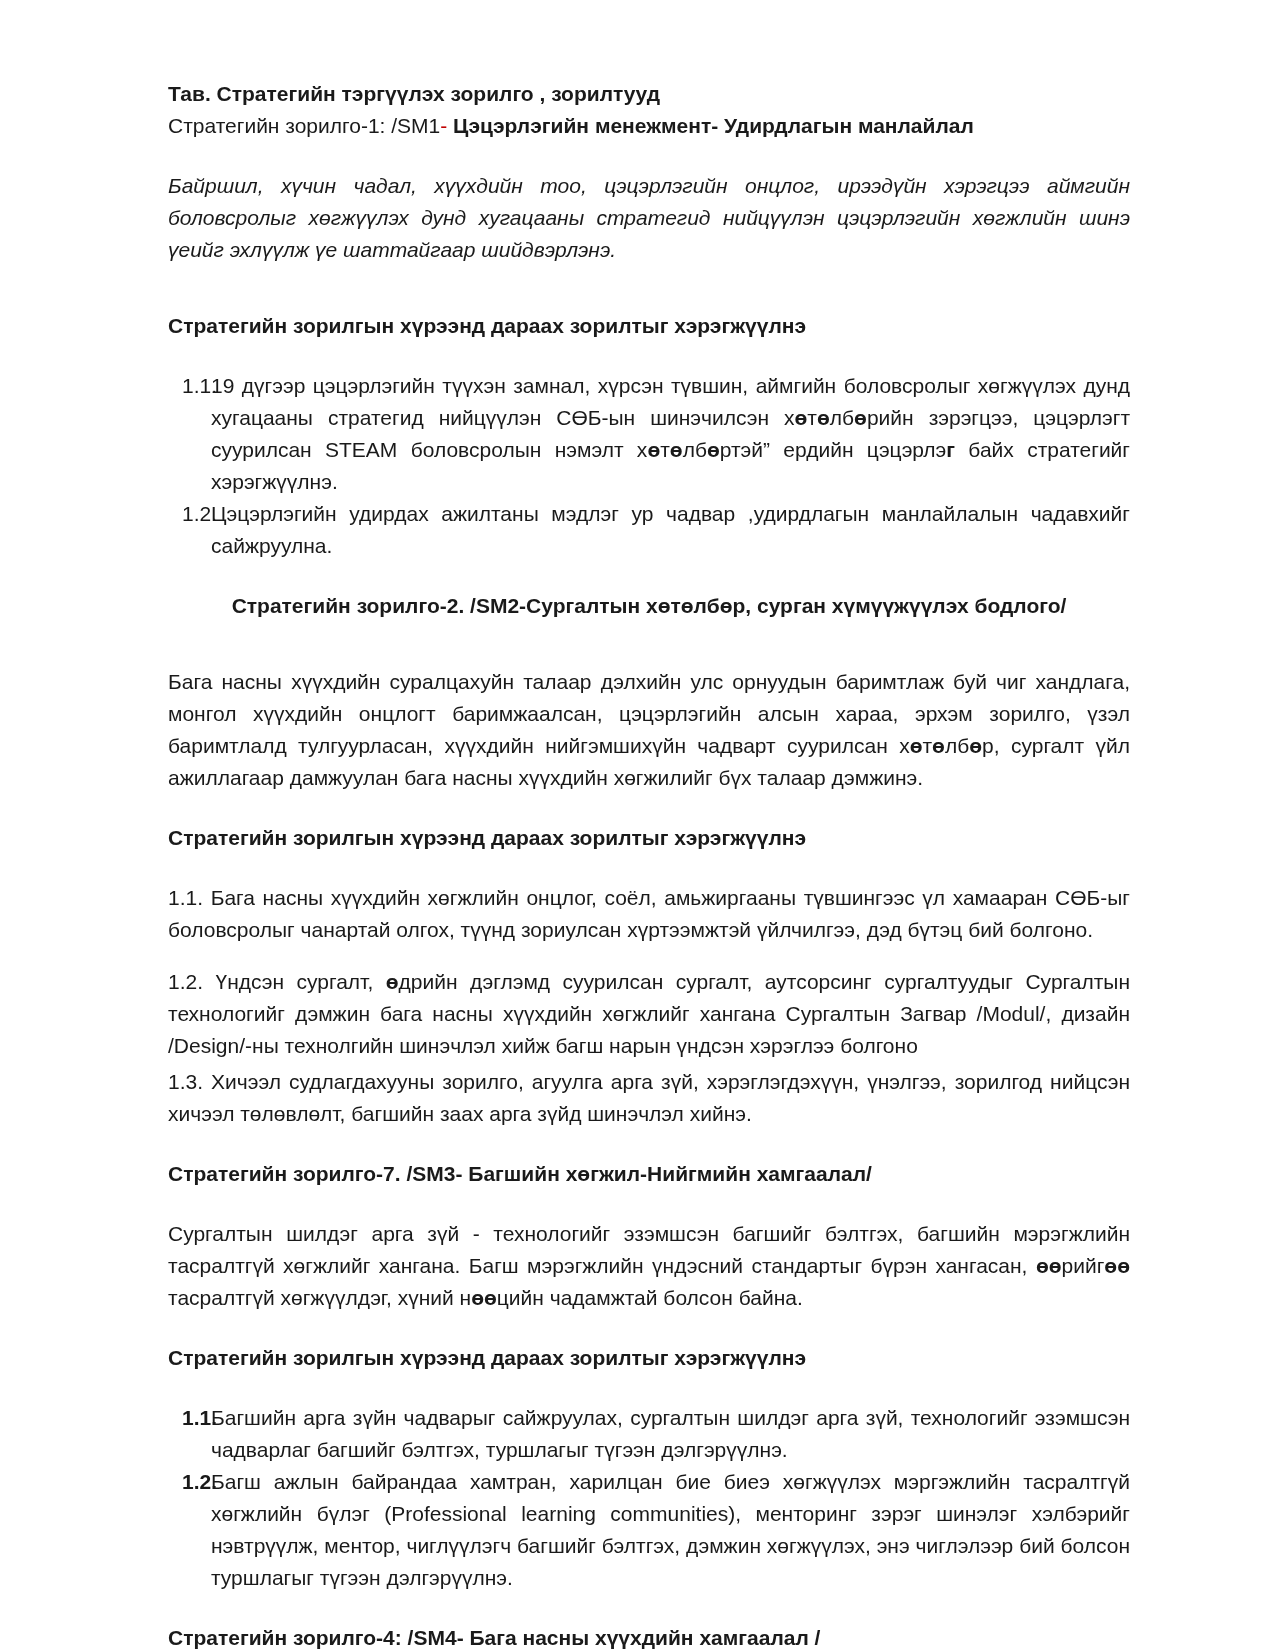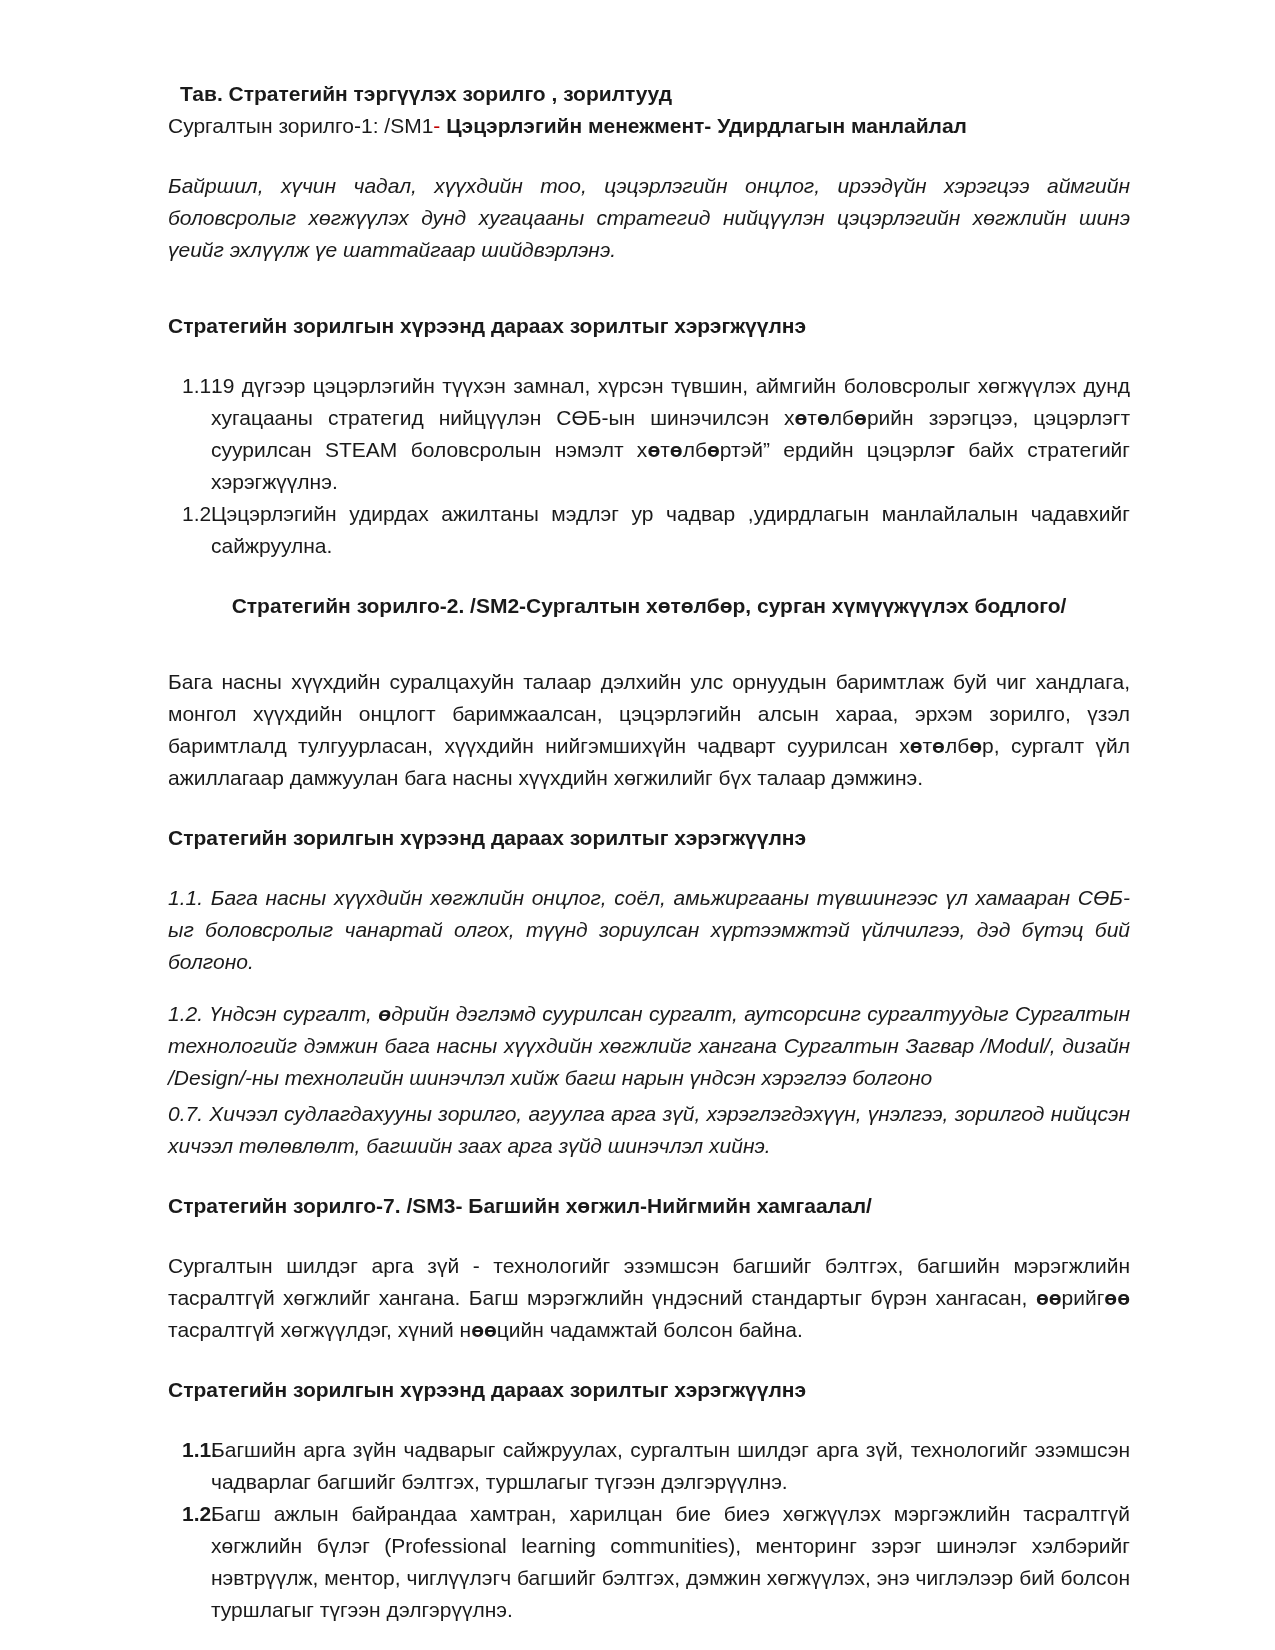--- a/index.html
+++ b/index.html
@@ -23,53 +23,53 @@
   .content {
     position: absolute;
     left: 168px;
     top: 78px;
     width: 962px;
     font-size: 21px;
     line-height: 32px;
   }
   .block { margin: 0 0 28px 0; }
   .b { font-weight: bold; }
-  .title { font-weight: bold; text-align: left; margin-left: 12px; }
+  .title { font-weight: bold; text-align: left; }
   .heading { font-weight: bold; text-align: left; }
   .para { text-align: justify; }
-  .li-inline { text-align: justify; font-style: italic; }
+  .li-inline { text-align: justify; }
   .li-hang {
     position: relative;
     padding-left: 43px;
     text-align: justify;
   }
   .li-hang .marker {
     position: absolute;
     left: 0;
     top: 0;
     margin-left: 14px;
   }
 </style>
 </head>
 <body>
 
 <div class="page">
   <div class="content">
       <div class="block title" style="margin-bottom: 0px;"><span class="b">Тав.  Стратегийн тэргүүлэх  зорилго , зорилтууд</span></div>
-      <div class="block para" style="margin-bottom: 28px;"><span>Сургалтын зорилго-1: /SM1</span><span style="color: rgb(192, 0, 0);">-</span><span> </span><span class="b">Цэцэрлэгийн менежмент- Удирдлагын манлайлал</span></div>
+      <div class="block para" style="margin-bottom: 28px;"><span>Стратегийн зорилго-1: /SM1</span><span style="color: rgb(192, 0, 0);">-</span><span> </span><span class="b">Цэцэрлэгийн менежмент- Удирдлагын манлайлал</span></div>
       <div class="block para" style="margin-bottom: 44px; font-style: italic;"><span>Байршил,  хүчин чадал,  хүүхдийн тоо, цэцэрлэгийн онцлог, ирээдүйн хэрэгцээ аймгийн боловсролыг хөгжүүлэх дунд хугацааны стратегид нийцүүлэн цэцэрлэгийн хөгжлийн шинэ үеийг эхлүүлж  үе шаттайгаар шийдвэрлэнэ.</span></div>
       <div class="block heading" style="margin-bottom: 28px;"><span class="b">Стратегийн зорилгын хүрээнд дараах зорилтыг хэрэгжүүлнэ</span></div>
       <div class="block li-hang" style="margin-bottom: 0px;"><span class="marker">1.1.</span><span>19 дүгээр цэцэрлэгийн түүхэн замнал, хүрсэн түвшин, аймгийн боловсролыг хөгжүүлэх дунд хугацааны стратегид нийцүүлэн  СӨБ-ын шинэчилсэн х</span><span class="b">ө</span><span>т</span><span class="b">ө</span><span>лб</span><span class="b">ө</span><span>рийн зэрэгцээ, цэцэрлэгт суурилсан STEAM боловсролын нэмэлт х</span><span class="b">ө</span><span>т</span><span class="b">ө</span><span>лб</span><span class="b">ө</span><span>ртэй” ердийн цэцэрлэ</span><span class="b">г</span><span> байх стратегийг хэрэгжүүлнэ.</span></div>
       <div class="block li-hang" style="margin-bottom: 28px;"><span class="marker">1.2.</span><span>Цэцэрлэгийн удирдах ажилтаны мэдлэг ур чадвар ,удирдлагын манлайлалын чадавхийг сайжруулна.</span></div>
       <div class="block heading" style="margin-bottom: 44px; text-align: center;"><span class="b">Стратегийн зорилго-2. /SM2-Сургалтын хөтөлбөр, сурган хүмүүжүүлэх бодлого/</span></div>
       <div class="block para" style="margin-bottom: 28px;"><span>Бага насны хүүхдийн суралцахуйн талаар дэлхийн улс орнуудын баримтлаж буй чиг хандлага, монгол хүүхдийн онцлогт баримжаалсан, цэцэрлэгийн алсын хараа, эрхэм зорилго, үзэл баримтлалд тулгуурласан, хүүхдийн нийгэмшихүйн чадварт суурилсан х</span><span class="b">ө</span><span>т</span><span class="b">ө</span><span>лб</span><span class="b">ө</span><span>р, сургалт үйл ажиллагаар дамжуулан  бага насны хүүхдийн хөгжилийг бүх талаар дэмжинэ.</span></div>
       <div class="block heading" style="margin-bottom: 28px;"><span class="b">Стратегийн зорилгын хүрээнд дараах зорилтыг хэрэгжүүлнэ</span></div>
       <div class="block li-inline" style="margin-bottom: 20px;"><span>1.1. Бага насны  хүүхдийн хөгжлийн  онцлог, соёл,  амьжиргааны  түвшингээс үл  хамааран  СӨБ-ыг боловсролыг чанартай олгох,  түүнд зориулсан хүртээмжтэй үйлчилгээ, дэд бүтэц бий болгоно.</span></div>
       <div class="block li-inline" style="margin-bottom: 4px;"><span>1.2.  Үндсэн сургалт,  </span><span class="b">ө</span><span>дрийн дэглэмд суурилсан сургалт, аутсорсинг сургалтуудыг  Сургалтын технологийг дэмжин бага насны хүүхдийн хөгжлийг хангана Сургалтын Загвар /Modul/, дизайн /Design/-ны технолгийн шинэчлэл хийж  багш  нарын үндсэн  хэрэглээ болгоно</span></div>
-      <div class="block li-inline" style="margin-bottom: 28px;"><span>0.7. Хичээл судлагдахууны  зорилго, агуулга арга зүй,  хэрэглэгдэхүүн, үнэлгээ, зорилгод  нийцсэн хичээл төлөвлөлт, багшийн заах арга зүйд шинэчлэл хийнэ.</span></div>
+      <div class="block li-inline" style="margin-bottom: 28px;"><span>1.3. Хичээл судлагдахууны  зорилго, агуулга арга зүй,  хэрэглэгдэхүүн, үнэлгээ, зорилгод  нийцсэн хичээл төлөвлөлт, багшийн заах арга зүйд шинэчлэл хийнэ.</span></div>
       <div class="block heading" style="margin-bottom: 28px;"><span class="b">Стратегийн зорилго-7. /SM3- Багшийн хөгжил-Нийгмийн хамгаалал/</span></div>
       <div class="block para" style="margin-bottom: 28px;"><span>Сургалтын шилдэг арга зүй - технологийг эзэмшсэн  багшийг бэлтгэх, багшийн мэрэгжлийн тасралтгүй хөгжлийг хангана. Багш мэрэгжлийн үндэсний стандартыг бүрэн хангасан, </span><span class="b">өө</span><span>рийг</span><span class="b">өө</span><span> тасралтгүй хөгжүүлдэг, хүний н</span><span class="b">өө</span><span>цийн чадамжтай  болсон байна.</span></div>
       <div class="block heading" style="margin-bottom: 28px;"><span class="b">Стратегийн зорилгын хүрээнд дараах зорилтыг хэрэгжүүлнэ</span></div>
       <div class="block li-hang" style="margin-bottom: 0px;"><span class="marker b">1.1.</span><span>Багшийн арга зүйн чадварыг сайжруулах, сургалтын шилдэг арга зүй, технологийг эзэмшсэн чадварлаг багшийг бэлтгэх, туршлагыг түгээн дэлгэрүүлнэ.</span></div>
       <div class="block li-hang" style="margin-bottom: 28px;"><span class="marker b">1.2.</span><span>Багш ажлын байрандаа хамтран, харилцан бие биеэ хөгжүүлэх мэргэжлийн тасралтгүй хөгжлийн бүлэг (Professional learning communities), менторинг зэрэг шинэлэг хэлбэрийг нэвтрүүлж, ментор, чиглүүлэгч багшийг бэлтгэх, дэмжин хөгжүүлэх, энэ чиглэлээр бий болсон туршлагыг түгээн дэлгэрүүлнэ.</span></div>
       <div class="block heading" style="margin-bottom: 21px;"><span class="b">Стратегийн зорилго-4: /SM4- Бага насны хүүхдийн хамгаалал /</span></div>
     </div>
 </div>
 
 </body></html>

